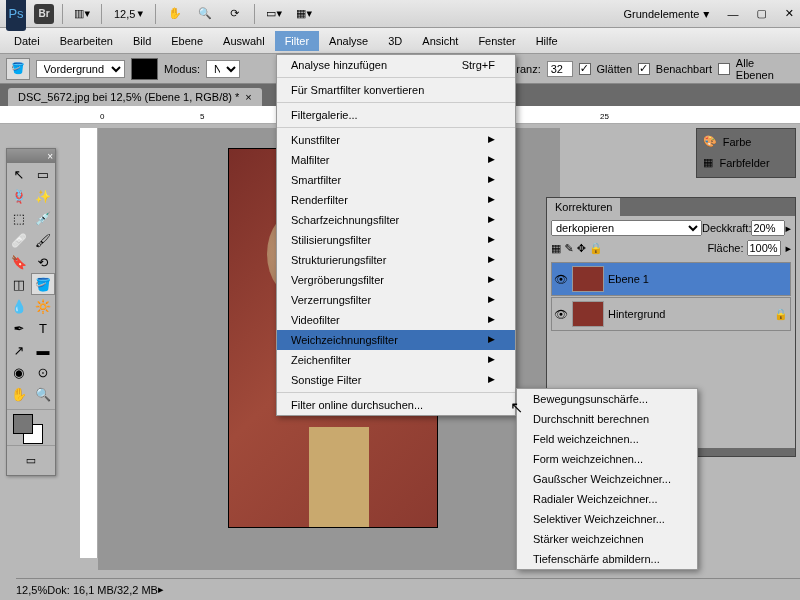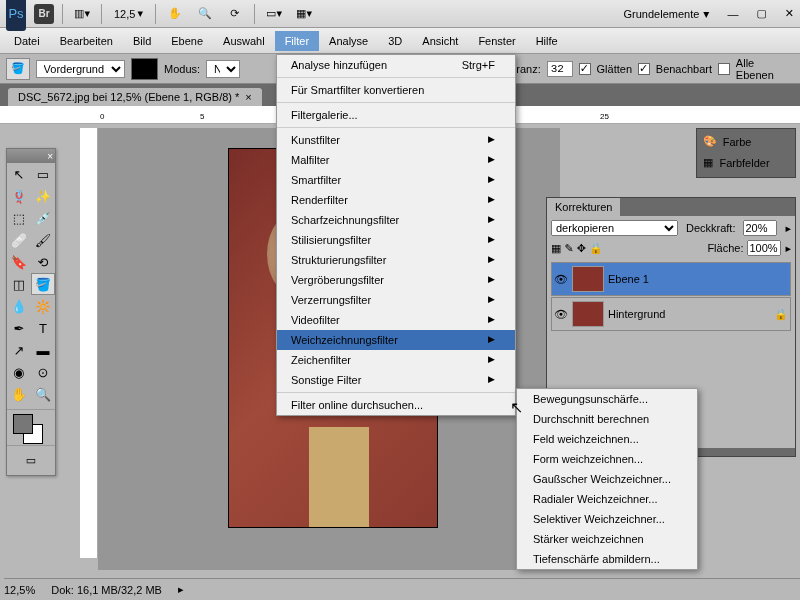--- a/index.html
+++ b/index.html
@@ -34,21 +34,21 @@
 .bg{position:absolute;left:16px;top:14px;width:20px;height:20px;background:#fff;border:1px solid #000}
 .canvas{position:absolute;left:98px;top:128px;right:240px;bottom:30px;background:#969696;overflow:hidden}
 .photo{position:absolute;left:130px;top:20px;width:210px;height:380px;background:#86322a;border:1px solid #000}
 .photo-inner{position:absolute;left:0;top:0;right:0;bottom:0;background:linear-gradient(135deg,#7a2e28 0%,#a04a3a 50%,#8b3a30 100%)}
 .panel{position:absolute;background:#6a6a6a;border:1px solid #444}
 .panel-tab{padding:3px 8px;background:#b8b8b8;display:inline-block;font-size:11px}
 .panel-body{background:#b8b8b8;padding:4px}
 .layerrow{display:flex;align-items:center;height:34px;border:1px solid #888;margin:1px 0;gap:4px;padding:0 2px}
 .layerrow.sel{background:#4a7ec9;color:#fff}
 .lthumb{width:32px;height:26px;background:#86322a;border:1px solid #999}
-.statusbar{position:absolute;bottom:0;left:4px;right:0;height:22px;background:#b8b8b8;border-top:1px solid #888;display:flex;align-items:center;padding:0 0;gap:16px}
+.statusbar{position:absolute;bottom:0;left:16px;right:0;height:22px;background:#b8b8b8;border-top:1px solid #888;display:flex;align-items:center;padding:0 0;gap:0}
 .dropdown{position:absolute;background:#f0f0f0;border:1px solid #999;box-shadow:2px 2px 6px rgba(0,0,0,.4);z-index:100}
 .dd-item{padding:4px 20px 4px 14px;display:flex;justify-content:space-between;min-width:220px;cursor:default}
 .dd-item.hl{background:#3a6fb5;color:#fff}
 .dd-sep{height:1px;background:#ccc;margin:2px 0}
 .dd-arrow{font-size:9px}
 .submenu{position:absolute;left:238px;top:304px;background:#f0f0f0;border:1px solid #999;box-shadow:2px 2px 6px rgba(0,0,0,.4);z-index:101}
 .sub-item{padding:4px 16px;min-width:180px}
 .tnum{position:absolute;top:6px;font-size:8px}
 </style>
 </head>
@@ -90,21 +90,21 @@
   <div class="menu-item">Hilfe</div>
 </div>
 
 <div class="optbar">
   <div style="width:24px;height:22px;background:#ddd;border:1px solid #888;display:flex;align-items:center;justify-content:center">🪣</div>
   <select><option>Vordergrund</option></select>
   <div class="swatch"></div>
   <span>Modus:</span>
   <select style="width:34px"><option>No</option></select>
   <span style="margin-left:250px">Toleranz:</span>
-  <input style="width: 26px; font-family: Liberation Mono, monospace;" value="32">
+  <input style="width: 26px;" value="32">
   <span class="chk c"></span>
     <span>Glätten</span>
   <span class="chk c"></span>
     <span>Benachbart</span>
   <span class="chk"></span>
     <span>Alle Ebenen</span>
 </div>
 
 <div class="tabstrip">
   <div class="doctab">
@@ -175,21 +175,21 @@
       <span>▦</span>
       <span>Farbfelder</span>
     </div>
 </div>
 
 <div class="panel" style="right:4px;top:197px;width:250px;height:260px">
   <div style="background:#6a6a6a;display:flex">
       <div class="panel-tab">Korrekturen</div>
     </div>
   <div class="panel-body" style="height:232px">
-    <div style="display:flex;gap:8px;align-items:center;margin-bottom:4px">
+    <div style="display:flex;gap:0;align-items:center;margin-bottom:4px">
       <select style="flex:1"><option>derkopieren</option></select>
       <span>Deckkraft:</span>
       <input style="width: 34px;" value="20%">
       <span>▸</span>
     </div>
     <div style="display:flex;gap:4px;align-items:center;margin-bottom:6px">
       <span>▦ ✎ ✥ 🔒</span>
       <span style="margin-left:auto">Fläche:</span>
       <input style="width: 34px;" value="100%">
       <span>▸</span>

